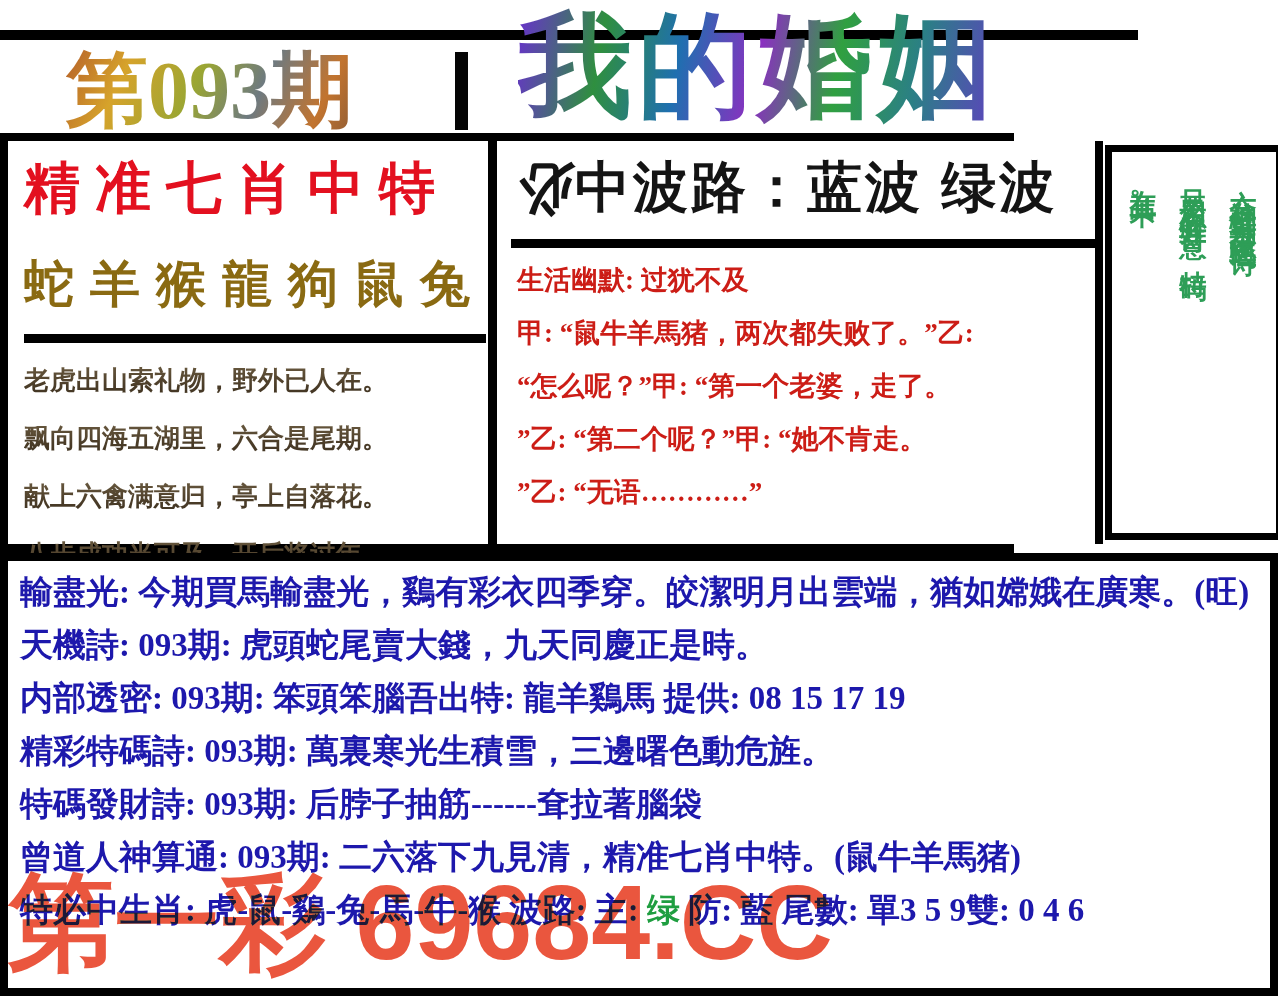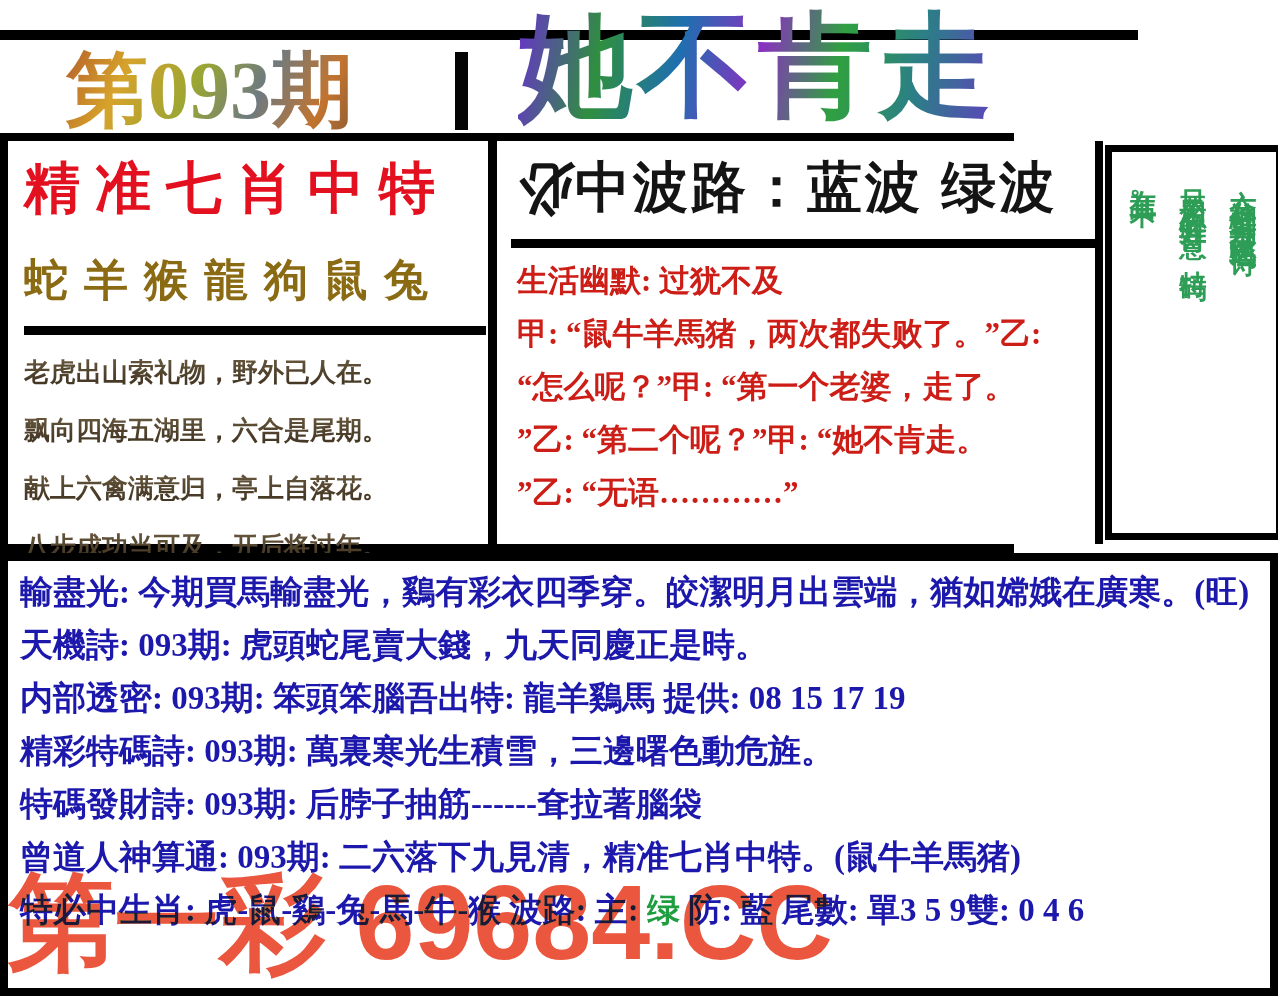--- a/index.html
+++ b/index.html
@@ -32,41 +32,41 @@
   }
   .left-panel {
     width:497px; border-left:8px solid #000; border-right:9px solid #000;
     padding:10px 6px 0 16px; background:#fff;
   }
   .headline {
     font-size:56px; font-weight:bold; color:#e3101f; letter-spacing:15px;
     white-space:nowrap; font-family:"Liberation Serif", serif;
   }
   .zodiacs {
-    margin-top:24px; font-size:44px; font-weight:bold; letter-spacing:16px;
+    margin-top:24px; font-size:50px; font-weight:bold; letter-spacing:16px;
     white-space:nowrap; color:#8a6a12;
   }
   .left-divider { margin-top:16px; width:462px; height:9px; background:#000; }
   .verses { margin-top:8px; }
   .verse {
     font-size:26px; font-weight:bold; line-height:58px; white-space:nowrap;
     background:linear-gradient(to bottom,#7d6c4e 0%,#4a3c28 60%,#352a1b 100%);
     -webkit-background-clip:text; background-clip:text; color:transparent;
   }
 
   .mid-panel { width:606px; border-right:8px solid #000; padding:10px 0 0 20px; background:#fff; }
   .wave-header {
     font-size:55px; font-weight:bold; letter-spacing:3px; white-space:nowrap;
     color:#141414;
   }
   .flip { display:inline-block; transform:rotate(180deg); }
   .mid-divider { margin-top:14px; margin-left:-6px; width:588px; height:9px; background:#000; }
   .humor { margin-top:6px; }
   .humor-line {
-    font-size:31px; font-weight:bold; color:#cc1d16; line-height:53px;
+    font-size:27px; font-weight:bold; color:#cc1d16; line-height:53px;
     white-space:nowrap; font-family:"Liberation Serif", serif;
   }
 
   .right-panel { flex:1; padding:4px 4px 4px 2px; background:#fff; }
   .right-inner { width:100%; height:100%; border:7px solid #000; padding:16px 8px 8px 6px; }
   .vtext {
     writing-mode:vertical-rl; height:100%; width:100%;
     font-size:27px; font-weight:bold; color:#2e9e57; letter-spacing:6px;
     line-height:50px; text-align:start;
   }
@@ -92,21 +92,21 @@
   }
 </style>
 </head>
 <body>
 
 <div class="page">
 
   <div class="top-rule"></div>
   <div class="issue">第093期</div>
   <div class="header-vbar"></div>
-  <div class="masthead">她不肯走</div>
+  <div class="masthead">我的婚姻</div>
 
   <div class="content-row">
 
     <div class="left-panel">
       <div class="headline">精准七肖中特</div>
       <div class="zodiacs">蛇羊猴龍狗鼠兔</div>
       <div class="left-divider"></div>
       <div class="verses">
         <div class="verse">老虎出山索礼物，野外已人在。</div>
         <div class="verse">飘向四海五湖里，六合是尾期。</div>

